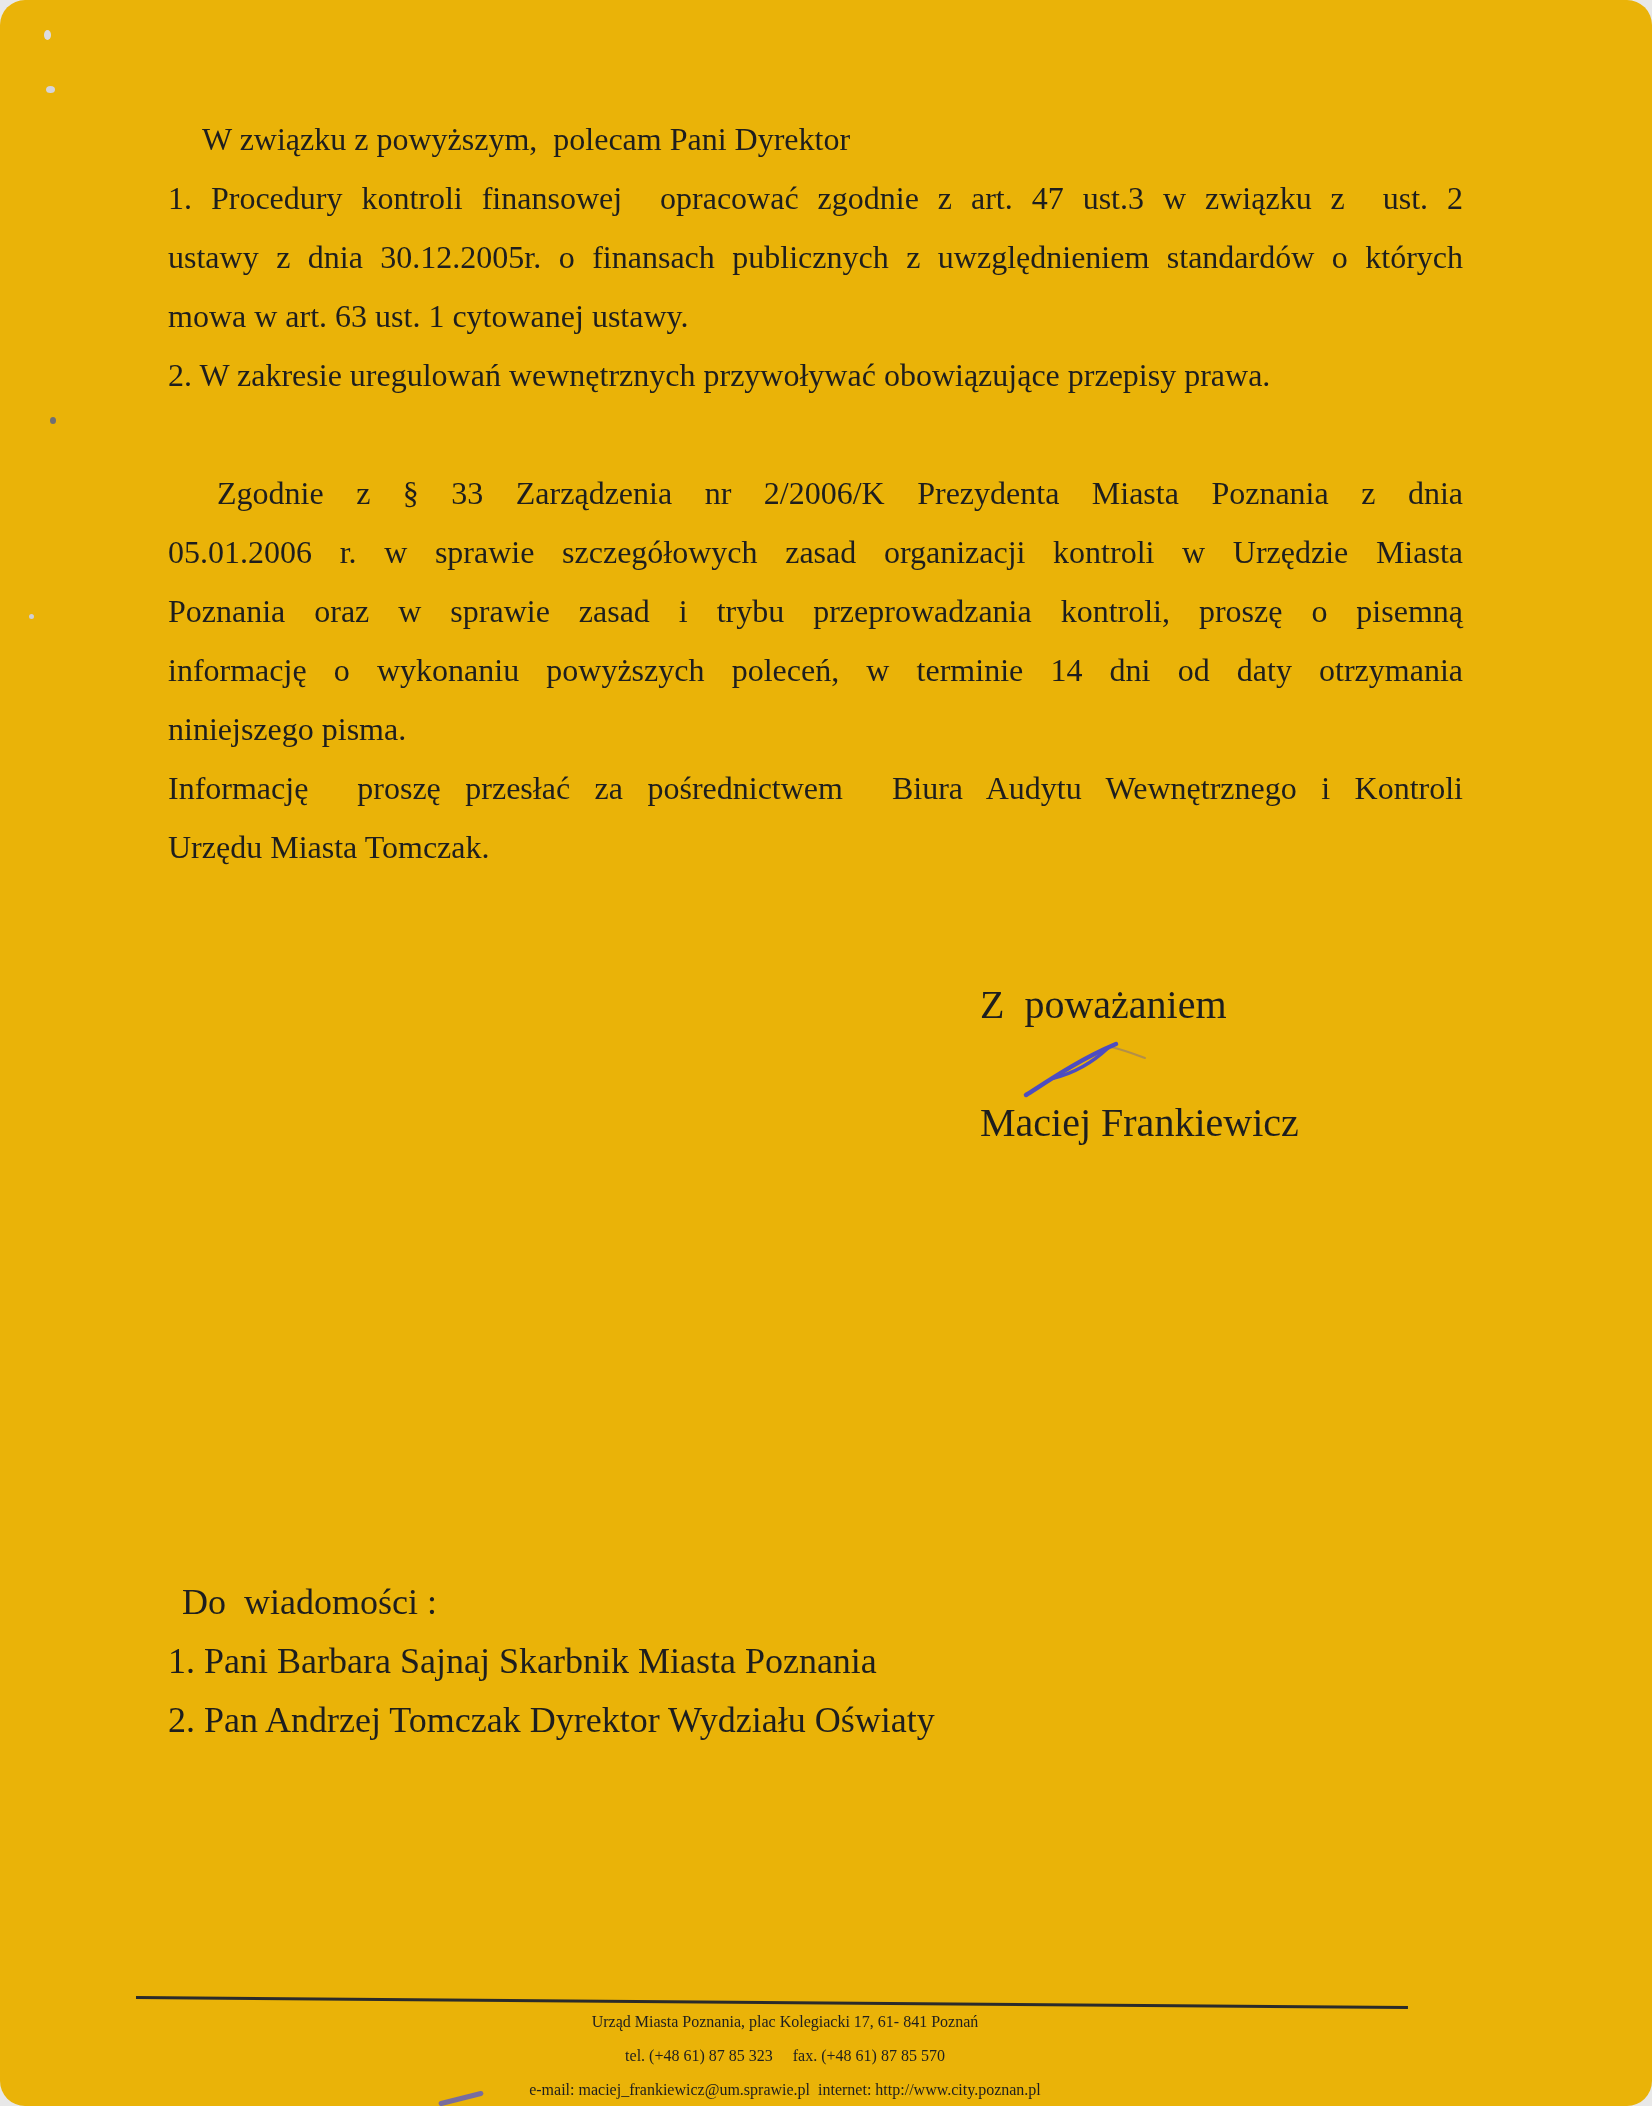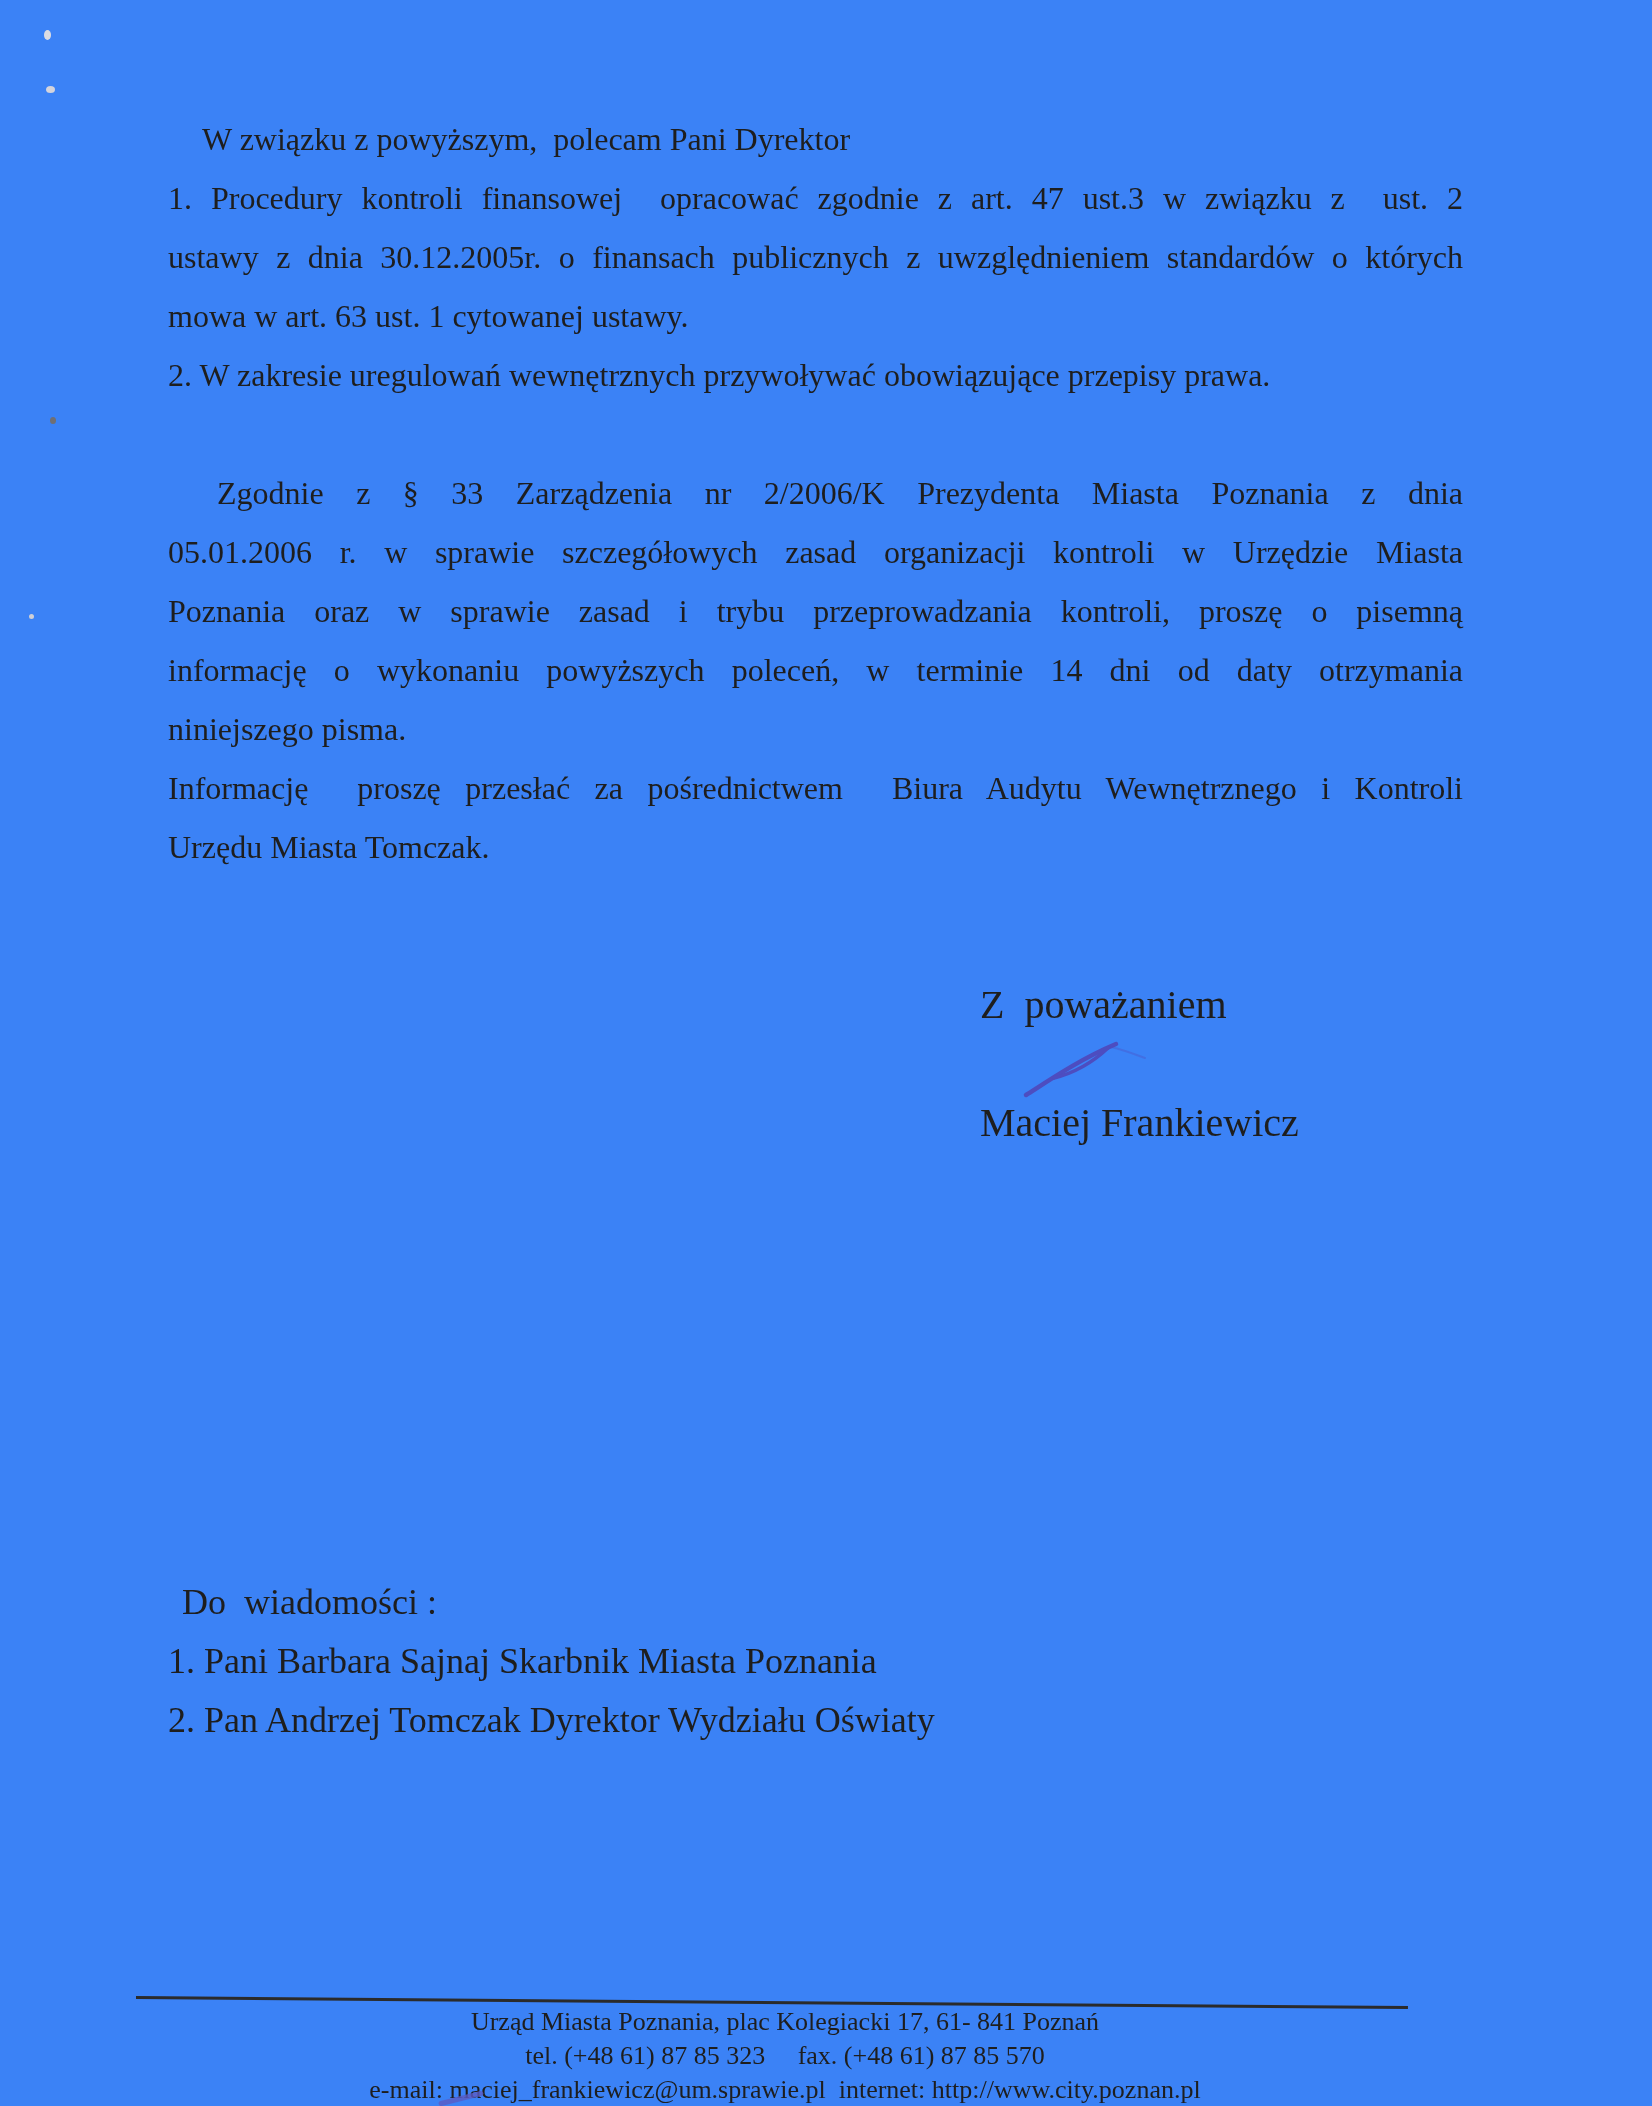--- a/index.html
+++ b/index.html
@@ -1,23 +1,24 @@
 <!DOCTYPE html>
 <html lang="pl"><head>
 <meta charset="utf-8">
 <style>
   html,body{margin:0;padding:0;background:#e8e8e8;}
   .page{
     position:relative;
     width:1652px;height:2106px;
     margin:0 auto;
-    background:#3b82f6;
+    background:#eab308;
     overflow:hidden;
     font-family:"Liberation Serif","DejaVu Serif",serif;
     color:#1e1e1e;
+    border-radius:25px;
   }
   
   .body-col{
     position:absolute;
     left:168px;top:0;
     width:1295px;
     padding-top:110px;
     font-size:32px;
     line-height:59px;
   }
@@ -58,21 +59,21 @@
     line-height:59px;
   }
   .cc-label{padding-left:14px;}
 
   
   .footer{
     position:absolute;
     left:150px;top:1996px;
     width:1270px;
     text-align:center;
-    font-size:26px;
+    font-size:16px;
     line-height:34px;
   }
   .footer-rule{
     position:absolute;
     left:-14px;top:0;
     width:1272px;height:3px;
     background:#2b2b2b;
     transform:rotate(0.45deg);
     transform-origin:left center;
   }

